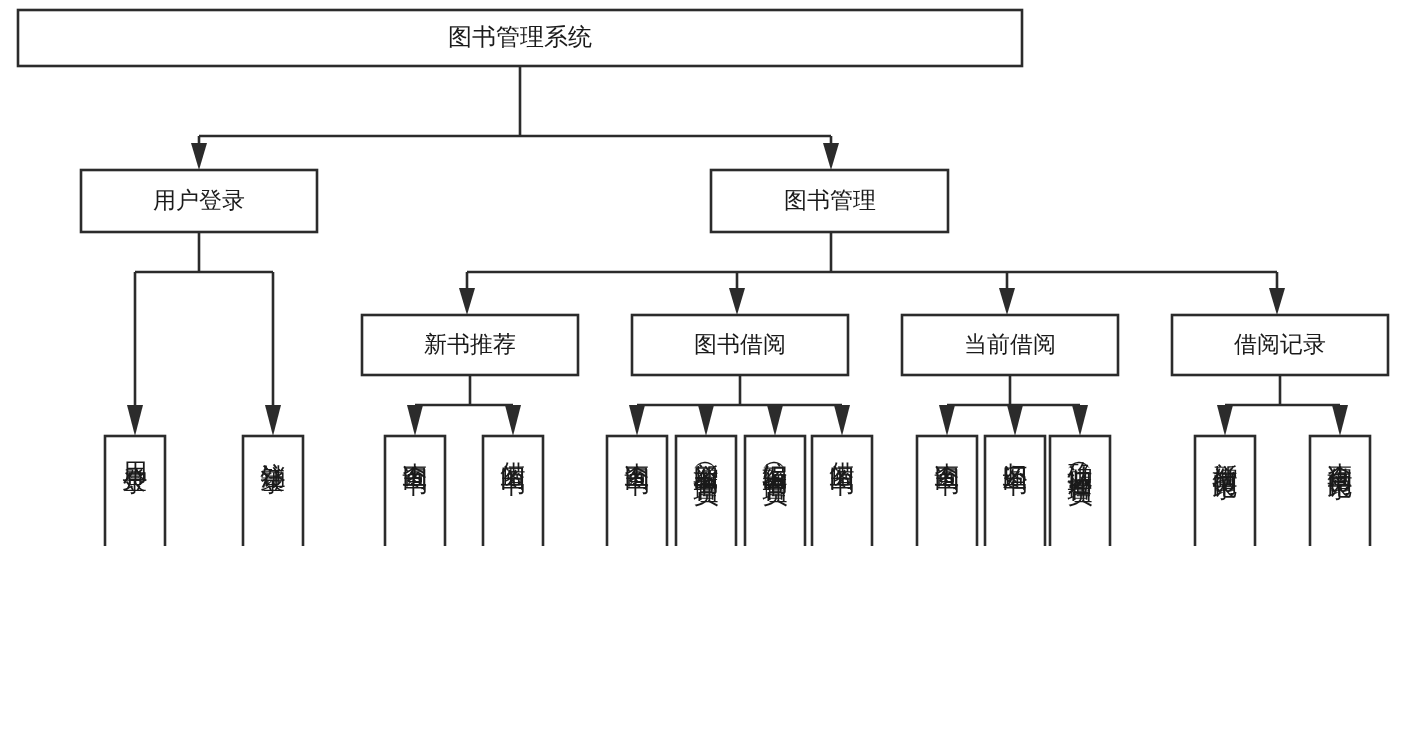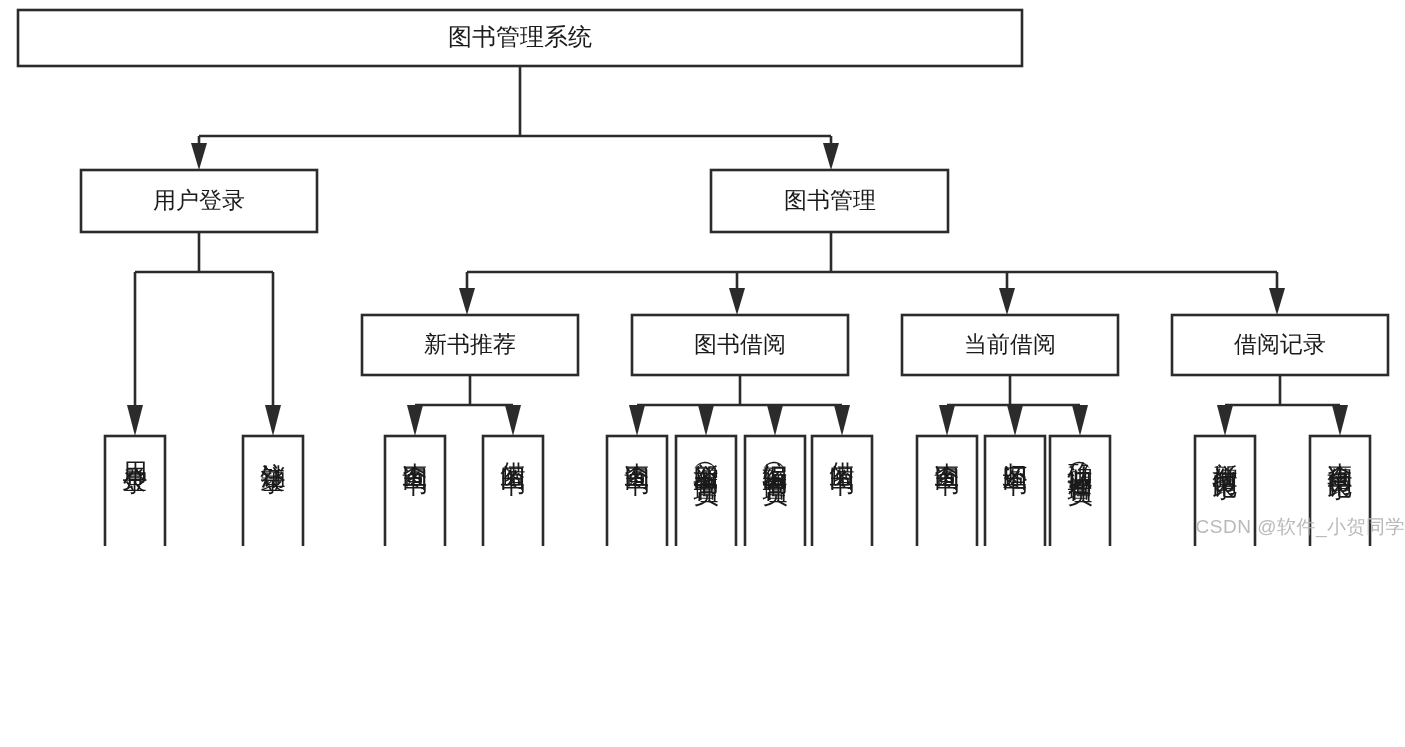--- a/index.html
+++ b/index.html
@@ -282,15 +282,14 @@
       <rect class="leaf-box" x="1310" y="436" width="60" height="299"></rect>
       <foreignObject x="1310" y="436" width="60" height="299">
         <div xmlns="http://www.w3.org/1999/xhtml" class="vlabel">
             <span>查询借阅记录</span>
           </div>
       </foreignObject>
     </g>
 
   </svg>
 
-  <div class="watermark">CSDN @软件_小贺同学</div>
 
 </div>
 
 </body></html>

